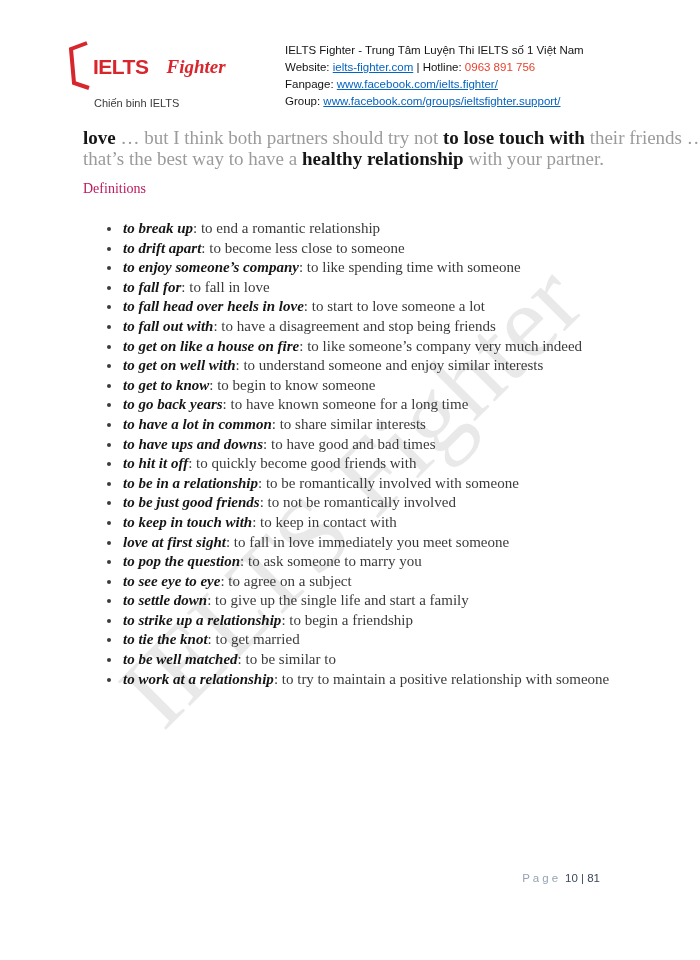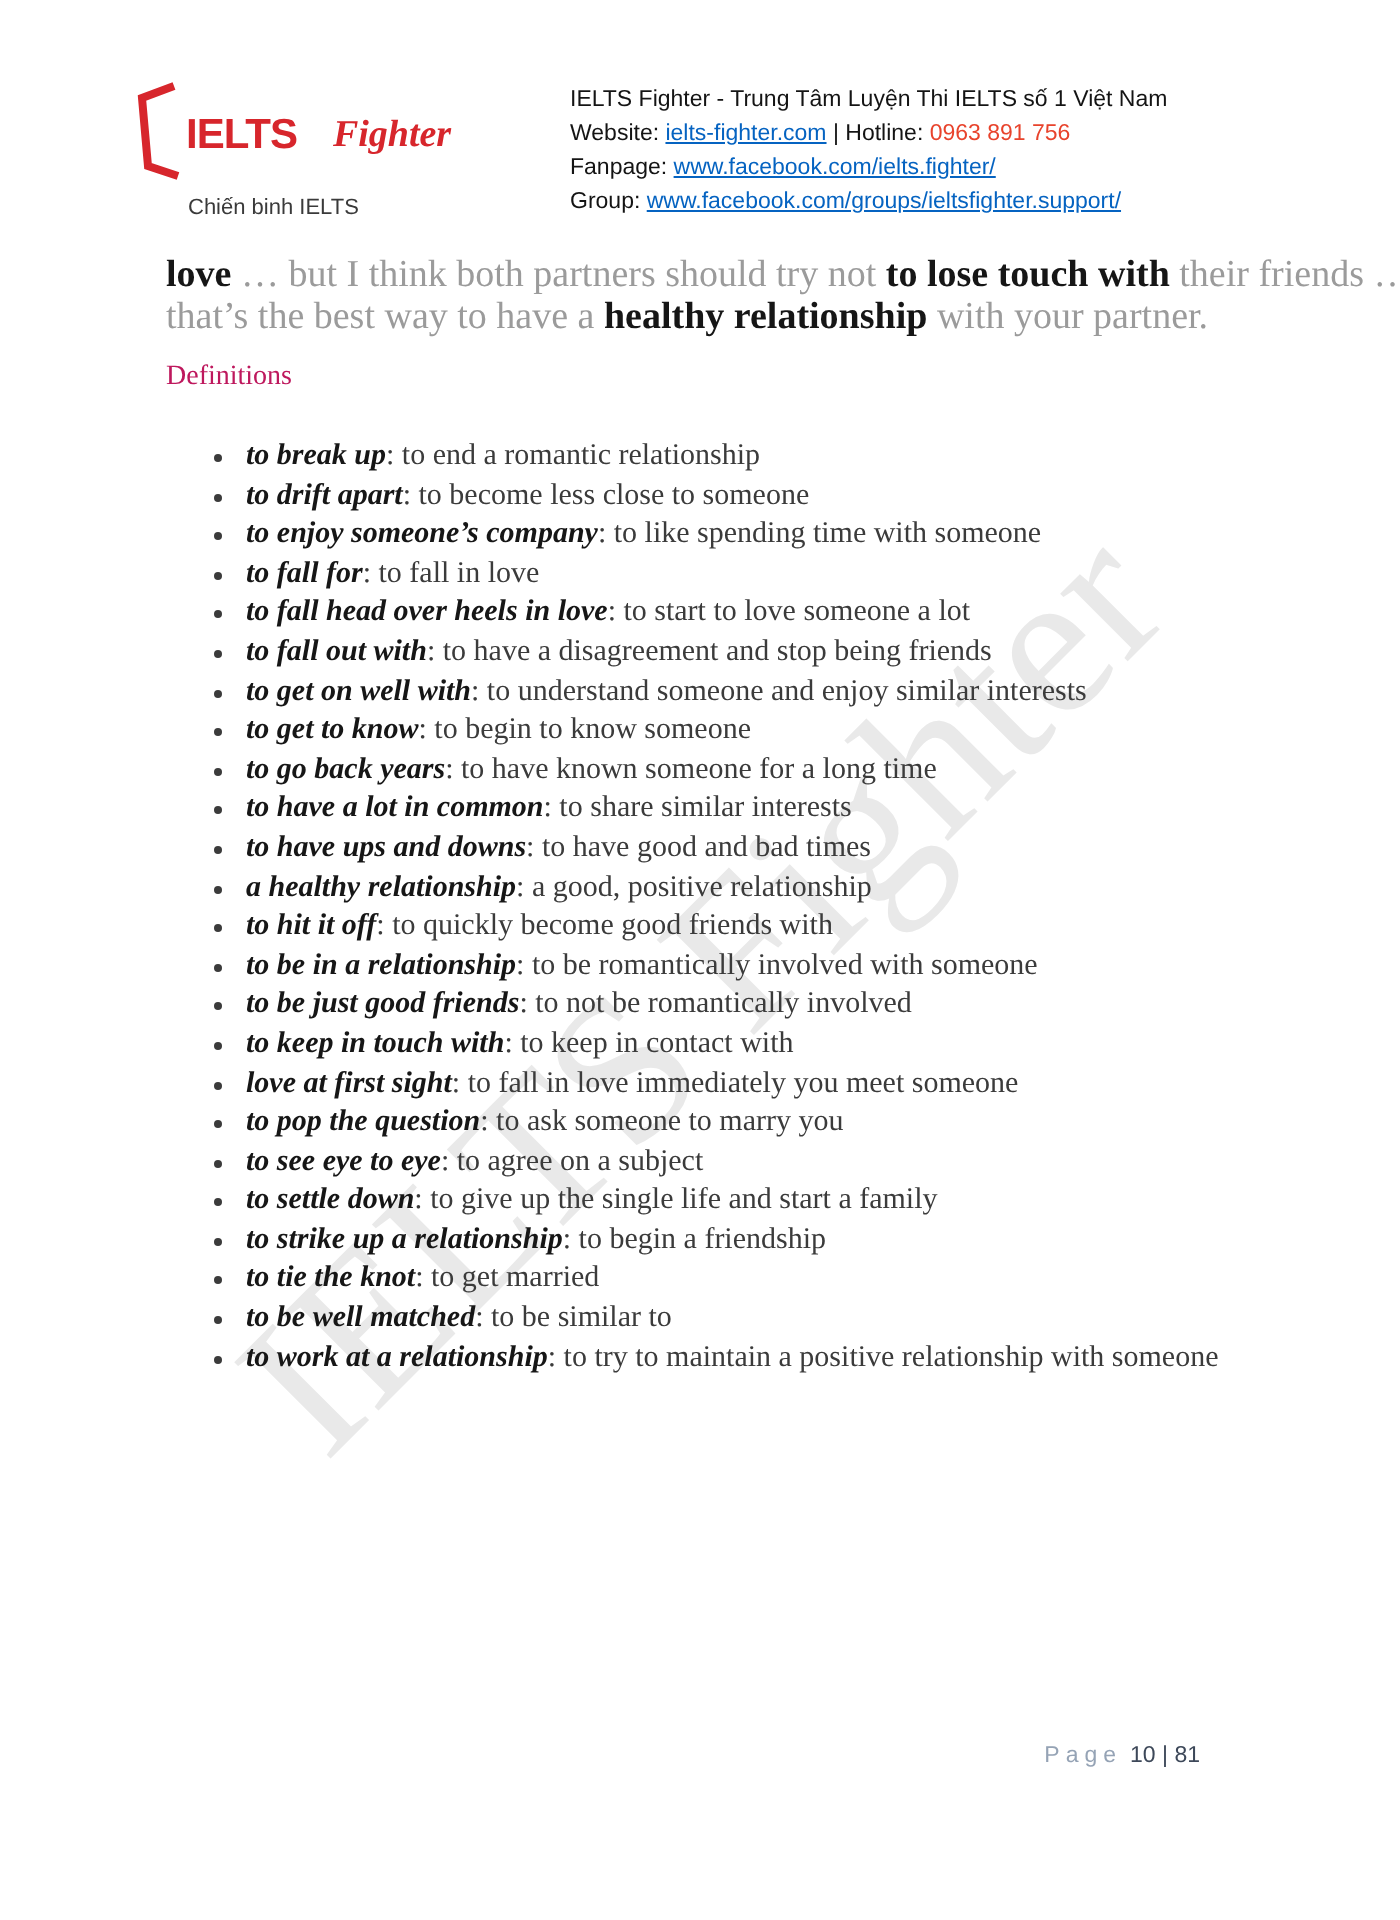--- a/index.html
+++ b/index.html
@@ -108,26 +108,26 @@
 
     <div class="defs-title">Definitions</div>
 
     <ul class="defs-list">
         <li><span class="term">to break up</span><span>: to end a romantic relationship</span></li>
         <li><span class="term">to drift apart</span><span>: to become less close to someone</span></li>
         <li><span class="term">to enjoy someone’s company</span><span>: to like spending time with someone</span></li>
         <li><span class="term">to fall for</span><span>: to fall in love</span></li>
         <li><span class="term">to fall head over heels in love</span><span>: to start to love someone a lot</span></li>
         <li><span class="term">to fall out with</span><span>: to have a disagreement and stop being friends</span></li>
+        <li><span class="term">to get on like a house on fire</span><span>: to like someone’s company very much indeed</span></li>
         <li><span class="term">to get on well with</span><span>: to understand someone and enjoy similar interests</span></li>
         <li><span class="term">to get to know</span><span>: to begin to know someone</span></li>
         <li><span class="term">to go back years</span><span>: to have known someone for a long time</span></li>
         <li><span class="term">to have a lot in common</span><span>: to share similar interests</span></li>
         <li><span class="term">to have ups and downs</span><span>: to have good and bad times</span></li>
-        <li><span class="term">a healthy relationship</span><span>: a good, positive relationship</span></li>
         <li><span class="term">to hit it off</span><span>: to quickly become good friends with</span></li>
         <li><span class="term">to be in a relationship</span><span>: to be romantically involved with someone</span></li>
         <li><span class="term">to be just good friends</span><span>: to not be romantically involved</span></li>
         <li><span class="term">to keep in touch with</span><span>: to keep in contact with</span></li>
         <li><span class="term">love at first sight</span><span>: to fall in love immediately you meet someone</span></li>
         <li><span class="term">to pop the question</span><span>: to ask someone to marry you</span></li>
         <li><span class="term">to see eye to eye</span><span>: to agree on a subject</span></li>
         <li><span class="term">to settle down</span><span>: to give up the single life and start a family</span></li>
         <li><span class="term">to strike up a relationship</span><span>:  to begin a friendship</span></li>
         <li><span class="term">to tie the knot</span><span>: to get married</span></li>

